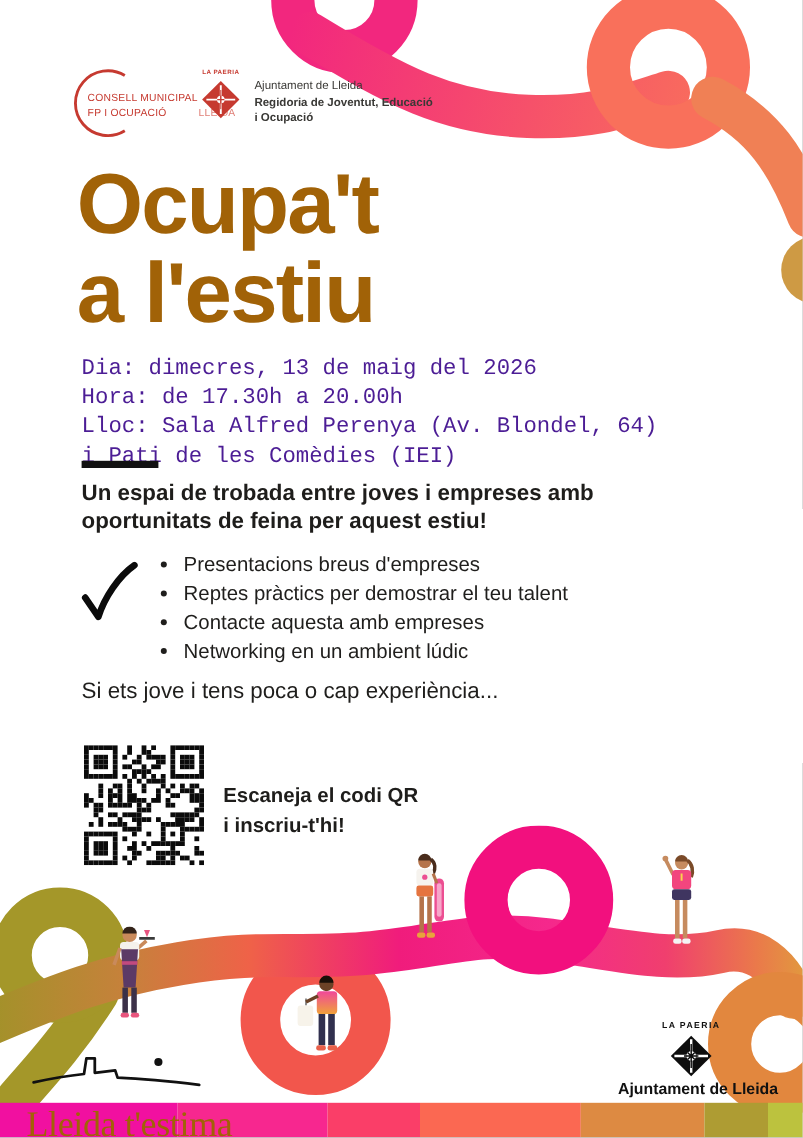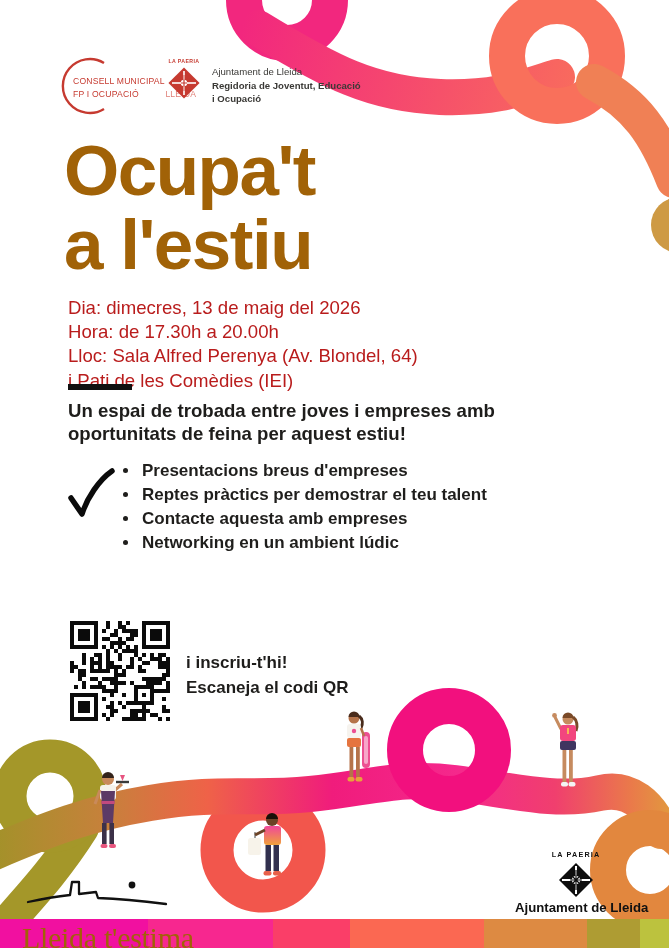--- a/index.html
+++ b/index.html
@@ -15,26 +15,26 @@
   .paeria-top{left:166px;top:58px;width:300px;height:60px;}
   .paeria-top-small{position:absolute;left:0;top:0;width:36px;text-align:center;font-size:5.2px;font-weight:bold;color:#C63A30;letter-spacing:.4px;}
   .paeria-top-diamond{position:absolute;left:2px;top:7px;}
   .paeria-top-text{position:absolute;left:46px;top:7px;font-size:9.6px;line-height:1.42;color:#3A3936;white-space:nowrap;}
   .paeria-top-text .b{font-weight:bold;}
 
   
   .title{left:64px;top:134px;color:#a16207;font-size:71px;font-weight:bold;letter-spacing:-1.5px;line-height:1.04;}
 
   
-  .details{left:68px;top:296px;font-size:18.6px;line-height:1.3;color:#b91c1c;}
+  .details{left:68px;top:296px;font-size:18.6px;line-height:1.3;color:#4c1d95;font-family:Liberation Mono, monospace;}
   .divider{left:68px;top:384px;width:64px;height:6px;background:#111;}
   .intro{left:68px;top:399px;width:440px;font-size:18.6px;line-height:1.25;font-weight:bold;color:#1E1D1B;}
 
   .check{left:66px;top:468px;}
-  .bullets{left:120px;top:459px;margin:0;padding-left:20px;font-size:17px;line-height:1.42;color:#1F1E1C;font-weight:bold;}
+  .bullets{left:131px;top:459px;margin:0;padding-left:20px;font-size:17px;line-height:1.42;color:#1F1E1C;}
   .bullets li{padding-left:2px;}
 
   .closing{left:68px;top:564px;font-size:18.6px;line-height:1.3;color:#1F1E1C;}
   .closing .accent{font-weight:bold;color:#DE1580;}
 
   .qr{left:70px;top:621px;}
   .qr-caption{left:186px;top:651px;font-size:17px;line-height:1.45;font-weight:bold;color:#1E1D1B;}
 
   
   .skyline{left:26px;top:872px;}
@@ -137,20 +137,21 @@
     <path d="M 5 30 L 16 46 C 21 30, 33 12, 46 3" fill="none" stroke="#0B0B0B" stroke-width="5.5" stroke-linecap="round" stroke-linejoin="round"></path>
   </svg>
   <ul class="abs bullets">
     <li>Presentacions breus d'empreses</li>
     <li>Reptes pràctics per demostrar el teu talent</li>
     <li>Contacte aquesta amb empreses</li>
     <li>Networking en un ambient lúdic</li>
   </ul>
 
   <div class="abs closing">
+    <div>Si ets jove i tens poca o cap experiència...</div>
   </div>
 
   <svg class="abs qr" id="qr" width="100" height="100" viewBox="0 0 100 100">
       <rect x="0" y="0" width="4" height="4" fill="#0B0B0B"></rect>
       <rect x="4" y="0" width="4" height="4" fill="#0B0B0B"></rect>
       <rect x="8" y="0" width="4" height="4" fill="#0B0B0B"></rect>
       <rect x="12" y="0" width="4" height="4" fill="#0B0B0B"></rect>
       <rect x="16" y="0" width="4" height="4" fill="#0B0B0B"></rect>
       <rect x="20" y="0" width="4" height="4" fill="#0B0B0B"></rect>
       <rect x="24" y="0" width="4" height="4" fill="#0B0B0B"></rect>
@@ -441,22 +442,22 @@
       <rect x="52" y="96" width="4" height="4" fill="#0B0B0B"></rect>
       <rect x="56" y="96" width="4" height="4" fill="#0B0B0B"></rect>
       <rect x="60" y="96" width="4" height="4" fill="#0B0B0B"></rect>
       <rect x="64" y="96" width="4" height="4" fill="#0B0B0B"></rect>
       <rect x="68" y="96" width="4" height="4" fill="#0B0B0B"></rect>
       <rect x="72" y="96" width="4" height="4" fill="#0B0B0B"></rect>
       <rect x="88" y="96" width="4" height="4" fill="#0B0B0B"></rect>
       <rect x="96" y="96" width="4" height="4" fill="#0B0B0B"></rect>
     </svg>
   <div class="abs qr-caption">
+    <div>Escaneja el codi QR</div>
     <div>i inscriu-t'hi!</div>
-    <div>Escaneja el codi QR</div>
   </div>
 
   <svg class="abs fig" style="left:86px;top:772px;" width="46" height="82" viewBox="0 0 46 82">
     <line x1="28" y1="19" x2="36" y2="12" stroke="#C98A5B" stroke-width="3"></line>
     <line x1="30" y1="10" x2="43" y2="10" stroke="#3A3A3A" stroke-width="2.4"></line>
     <path d="M 34 3 L 39 3 L 36.5 9 Z" fill="#E75480"></path>
     <circle cx="22" cy="7" r="6" fill="#C98A5B"></circle>
     <path d="M 16 6 A 6 6 0 0 1 28 6 Z" fill="#33231A"></path>
     <rect x="14" y="13" width="16" height="15" rx="3" fill="#F5F2EC"></rect>
     <line x1="14" y1="18" x2="9" y2="32" stroke="#C98A5B" stroke-width="3"></line>

